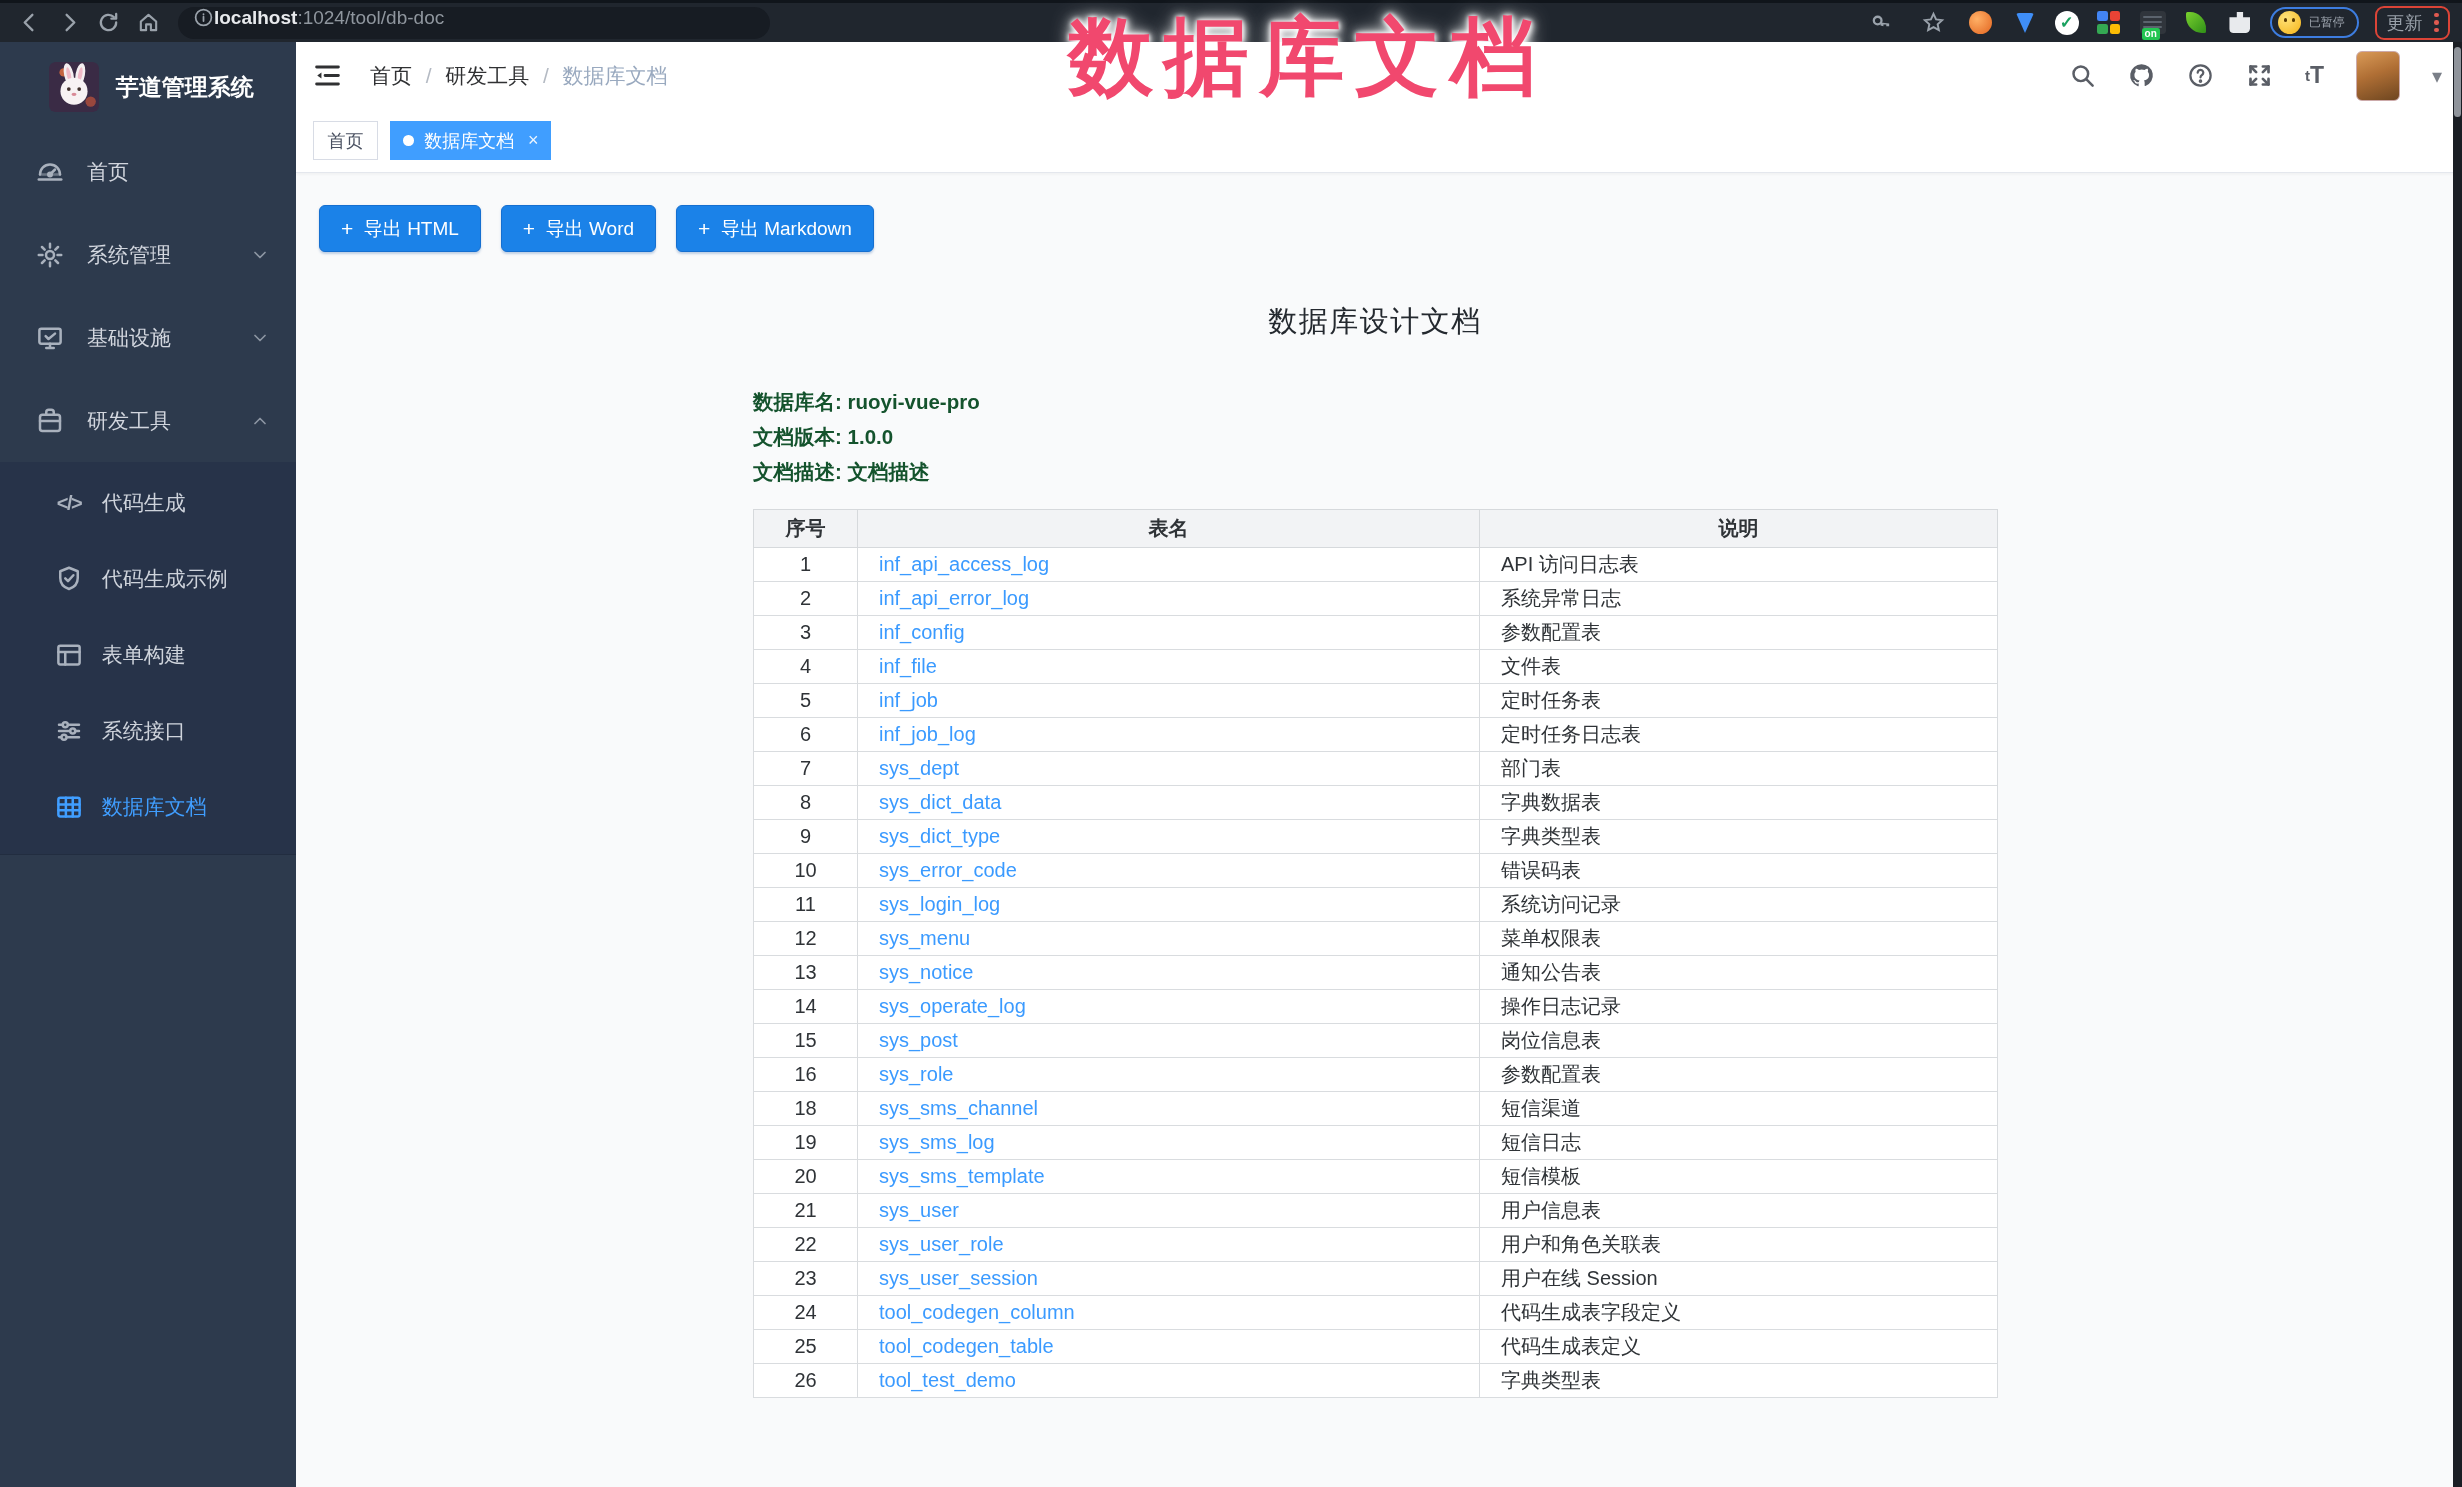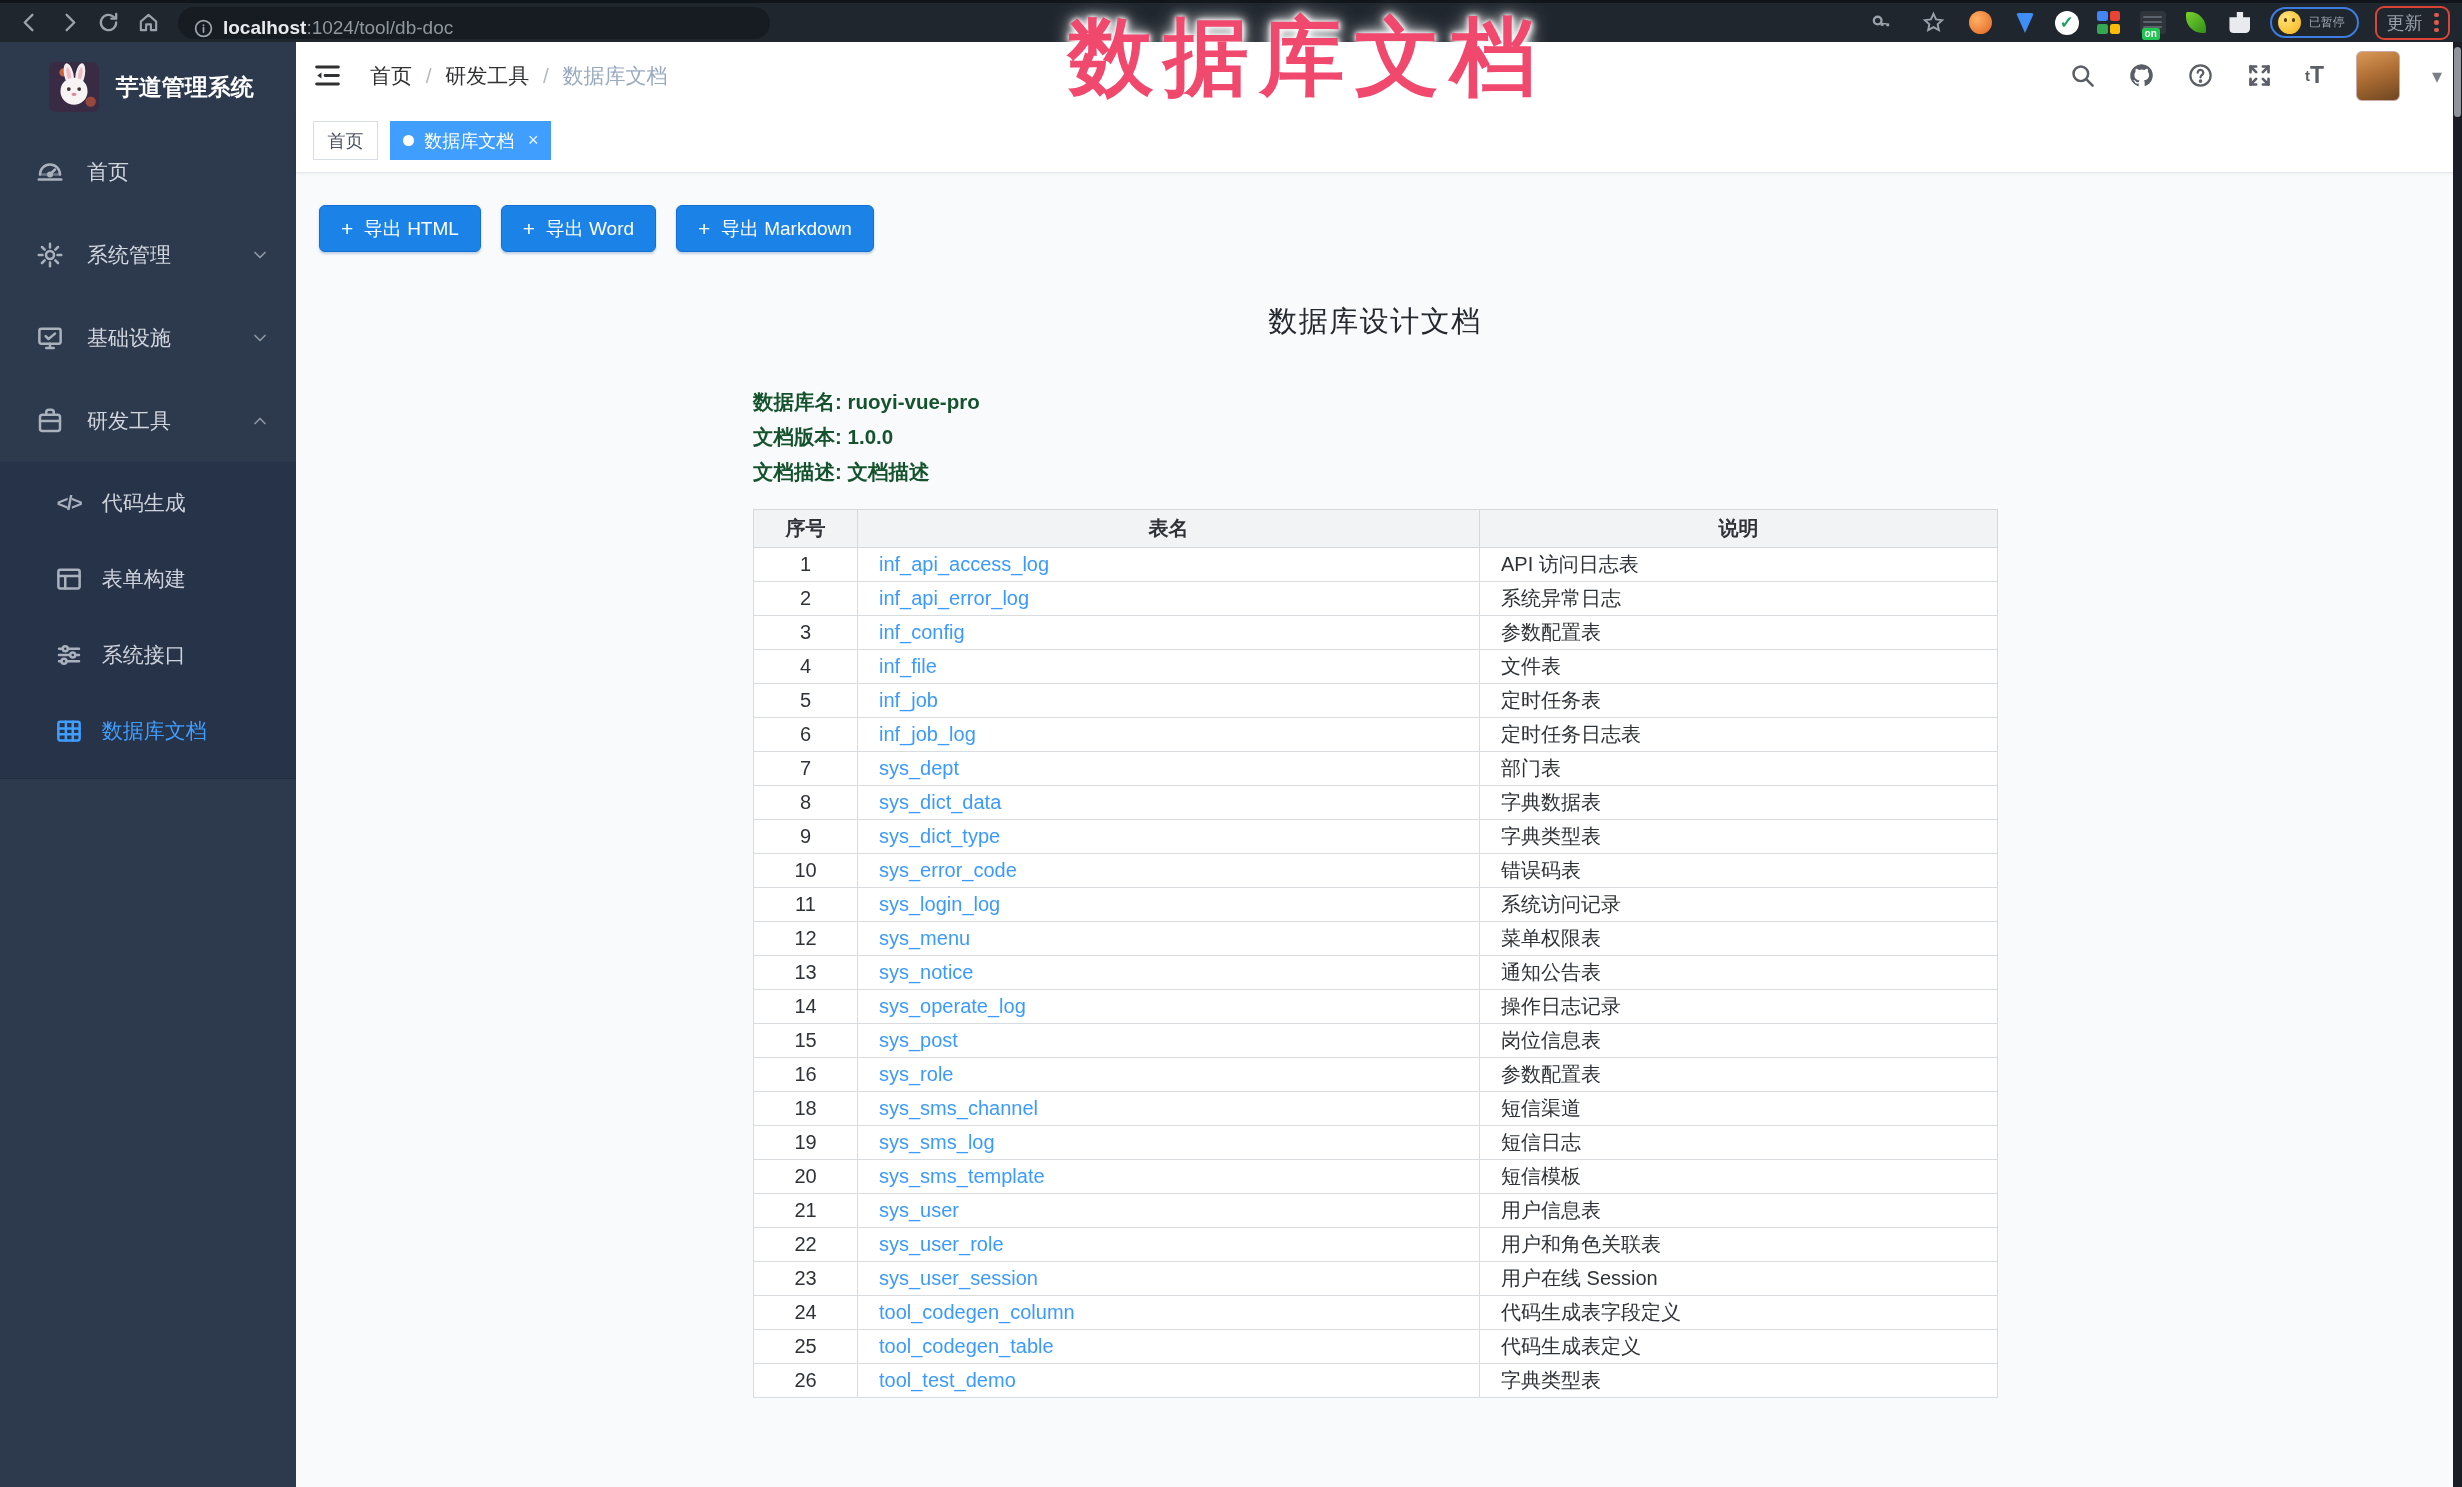--- a/index.html
+++ b/index.html
@@ -6,22 +6,22 @@
   *{box-sizing:border-box;}
   #root{position:relative;width:2462px;height:1488px;overflow:hidden;
         font-family:"Liberation Sans",sans-serif;background:#f9fafb;}
 
   
   .browser-bar{height:42px;background:#20262e;border-top:3px solid #10151b;
     display:flex;align-items:center;padding:0 12px;gap:4.6px;}
   .nav-ic{width:35px;height:33px;display:flex;align-items:center;justify-content:center;
     color:#9aa2ab;flex:0 0 auto;}
   .nav-ic svg{width:23px;height:23px;}
-  .url-pill{height:32px;background:#171c23;border-radius:16px;display:flex;align-items:flex-end;
-    padding:0 15px;width:592px;margin-left:7.6px;gap:9px;flex:0 0 auto;}
+  .url-pill{height:32px;background:#171c23;border-radius:16px;display:flex;align-items:flex-start;
+    padding:0 15px;width:592px;margin-left:7.6px;flex:0 0 auto;}
   .url-host{color:#e8eaed;font-weight:700;font-size:19px;white-space:nowrap;}
   .url-rest{color:#8f969e;font-size:19px;white-space:nowrap;}
   .chrome-right{margin-left:auto;display:flex;align-items:center;gap:16.7px;}
   .ext{width:27px;height:27px;display:flex;align-items:center;justify-content:center;position:relative;}
   .dot-orange{width:23px;height:23px;border-radius:50%;background:radial-gradient(circle at 35% 35%,#ffb066,#e2641f);}
   .dot-pin{width:0;height:0;border-left:9px solid transparent;border-right:9px solid transparent;border-top:20px solid #3f8ef7;border-radius:3px;}
   .ring-green{width:24px;height:24px;border-radius:50%;background:#fff;display:flex;align-items:center;justify-content:center;color:#19a15f;font-size:16.7px;font-weight:700;}
   .grid4{width:23px;height:23px;display:grid;grid-template-columns:1fr 1fr;gap:2.3px;}
   .grid4 i{border-radius:2.3px;}
   .stack-on{width:26px;height:23px;background:#30353c;border-radius:3.8px;position:relative;}
@@ -277,20 +277,29 @@
           <div class="submenu">
             <div class="menu-item">
               <span class="mi">
                 <span class="code-glyph">&lt;/&gt;</span>
               </span>
               <span>代码生成</span>
             </div>
             <div class="menu-item">
               <span class="mi">
                 <svg viewBox="0 0 24 24" fill="none" stroke="currentColor" stroke-width="2" stroke-linecap="round" stroke-linejoin="round">
+                  <path d="M12 3l7 2.8v5.4c0 4.6-3.2 7.6-7 8.8-3.8-1.2-7-4.2-7-8.8V5.8z"></path>
+                  <path d="M9 11.5l2.2 2.2L15.5 9"></path>
+                </svg>
+              </span>
+              <span>代码生成示例</span>
+            </div>
+            <div class="menu-item">
+              <span class="mi">
+                <svg viewBox="0 0 24 24" fill="none" stroke="currentColor" stroke-width="2" stroke-linecap="round" stroke-linejoin="round">
                   <rect x="3.5" y="4.5" width="17" height="15" rx="1.5"></rect>
                   <path d="M3.5 9.5h17M9 9.5V19.5"></path>
                 </svg>
               </span>
               <span>表单构建</span>
             </div>
             <div class="menu-item">
               <span class="mi">
                 <svg viewBox="0 0 24 24" fill="none" stroke="currentColor" stroke-width="2" stroke-linecap="round" stroke-linejoin="round">
                   <path d="M4 7h16M4 12h16M4 17h16"></path>

